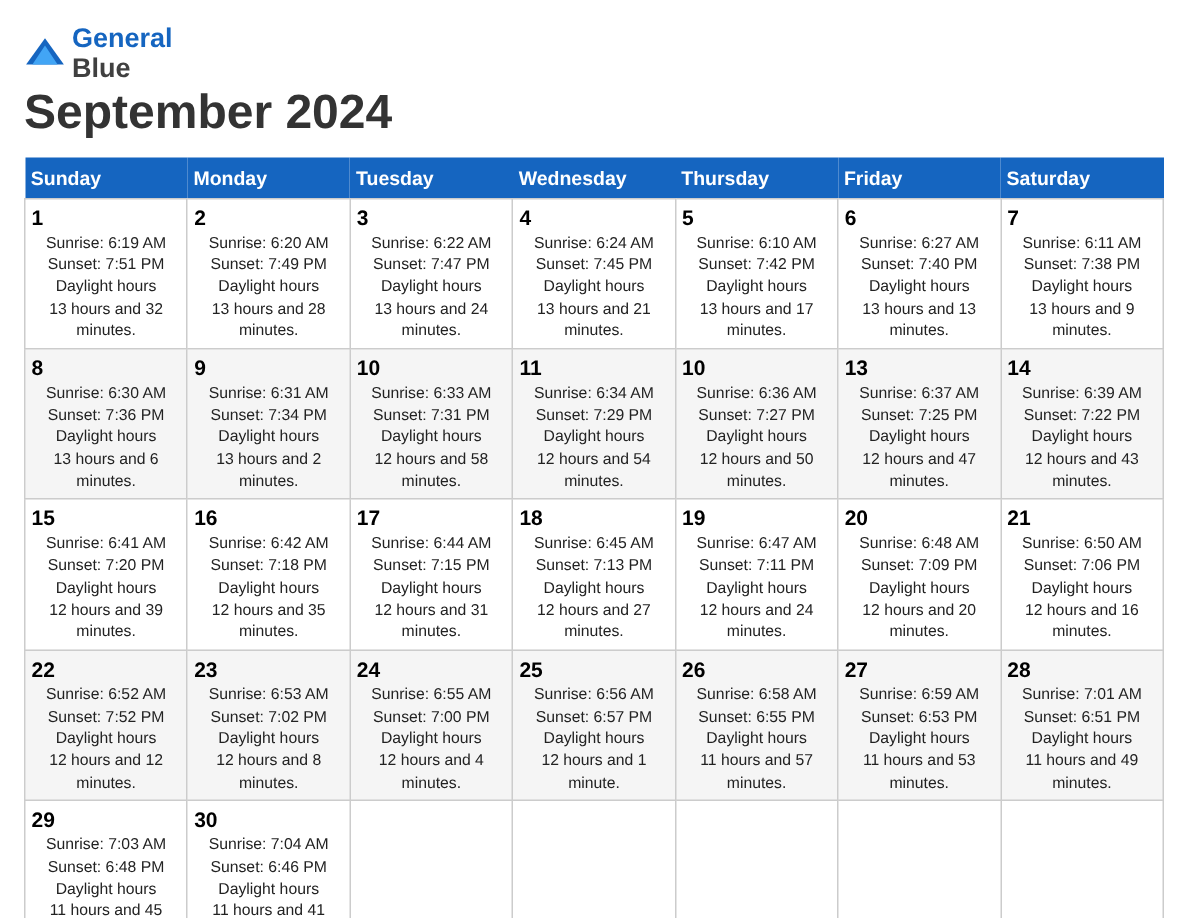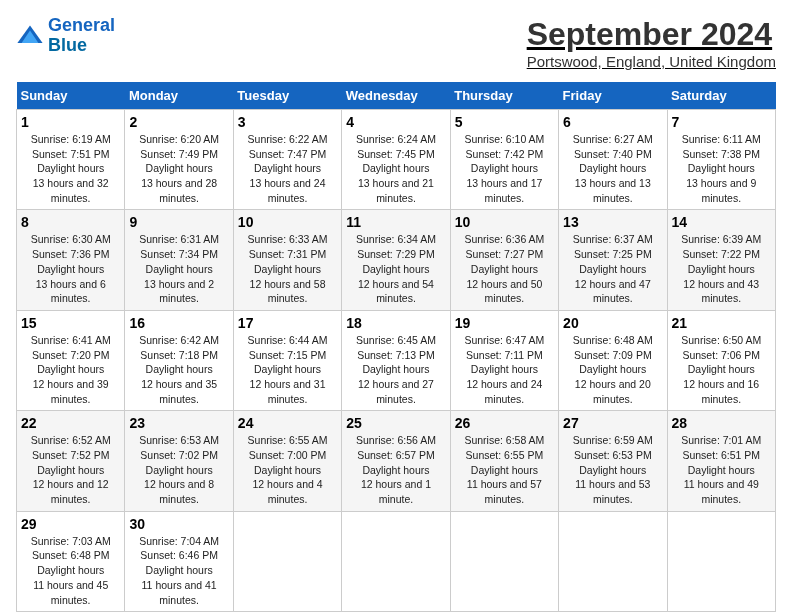--- a/index.html
+++ b/index.html
@@ -8,42 +8,42 @@
       background: #fff;
       width: 792px;
       min-height: 612px;
       padding: 16px;
     }
     .header {
       display: flex;
       justify-content: space-between;
       align-items: flex-start;
       margin-bottom: 12px;
+      flex-direction: column;
     }
     .logo {
       display: flex;
       align-items: center;
       gap: 4px;
     }
     .logo-text {
       font-size: 18px;
       font-weight: bold;
       color: #333;
       line-height: 1.1;
     }
     .logo-text span {
       color: #1565c0;
     }
     .logo-icon {
       width: 28px;
       height: 28px;
     }
     .title-block {
-      text-align: left;
-      text-decoration: underline;
+      text-align: right;
     }
     .month-year {
       font-size: 32px;
       font-weight: bold;
       color: #333;
     }
     .location {
       font-size: 15px;
       color: #333;
     }
@@ -93,26 +93,25 @@
 <body>
 
 <div class="header">
   <div class="logo">
     <svg class="logo-icon" viewBox="0 0 40 40" xmlns="http://www.w3.org/2000/svg">
       <polygon points="20,5 38,30 2,30" fill="#1565c0"></polygon>
       <polygon points="20,12 32,30 8,30" fill="#42a5f5"></polygon>
     </svg>
     <div class="logo-text">
       <div><span>General</span></div>
-      <div><span style="color:#0369a1">Blue</span></div>
+      <div><span style="color:#404040">Blue</span></div>
     </div>
   </div>
   <div class="title-block">
     <div class="month-year">September 2024</div>
-    <div class="location">Portswood, England, United Kingdom</div>
   </div>
 </div>
 
 <table>
   <thead>
     <tr>
       <th>Sunday</th>
       <th>Monday</th>
       <th>Tuesday</th>
       <th>Wednesday</th>

